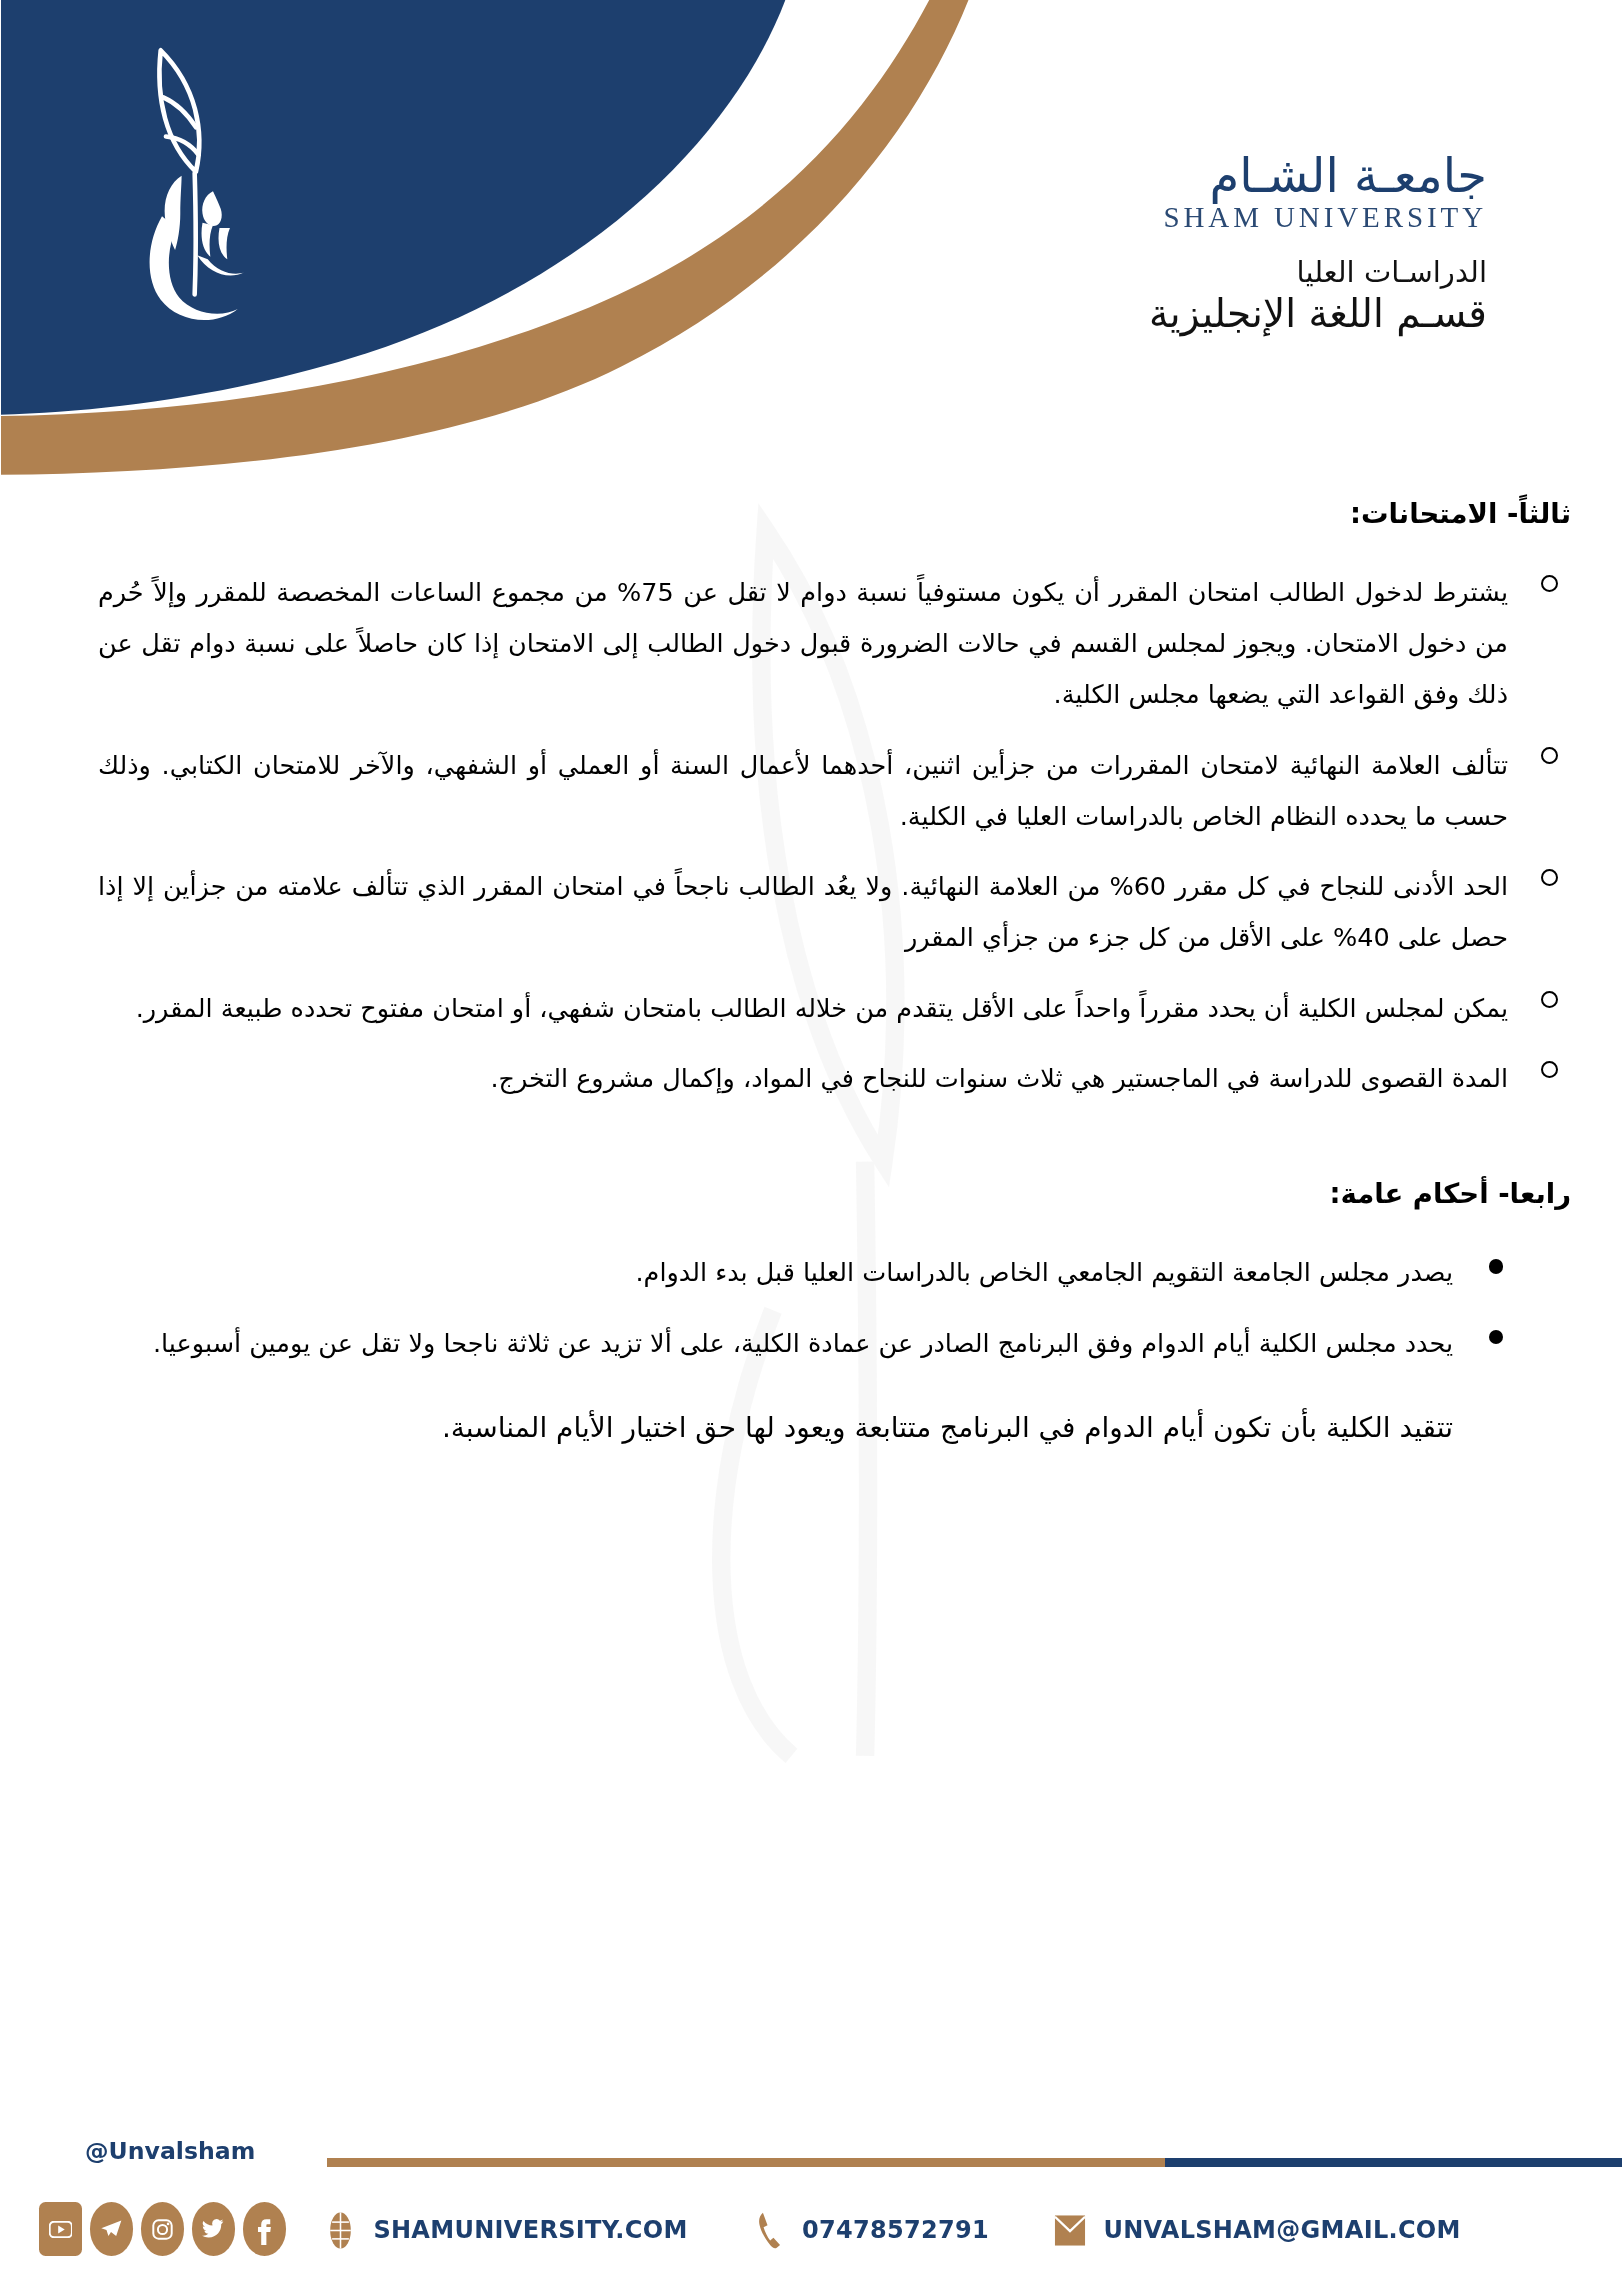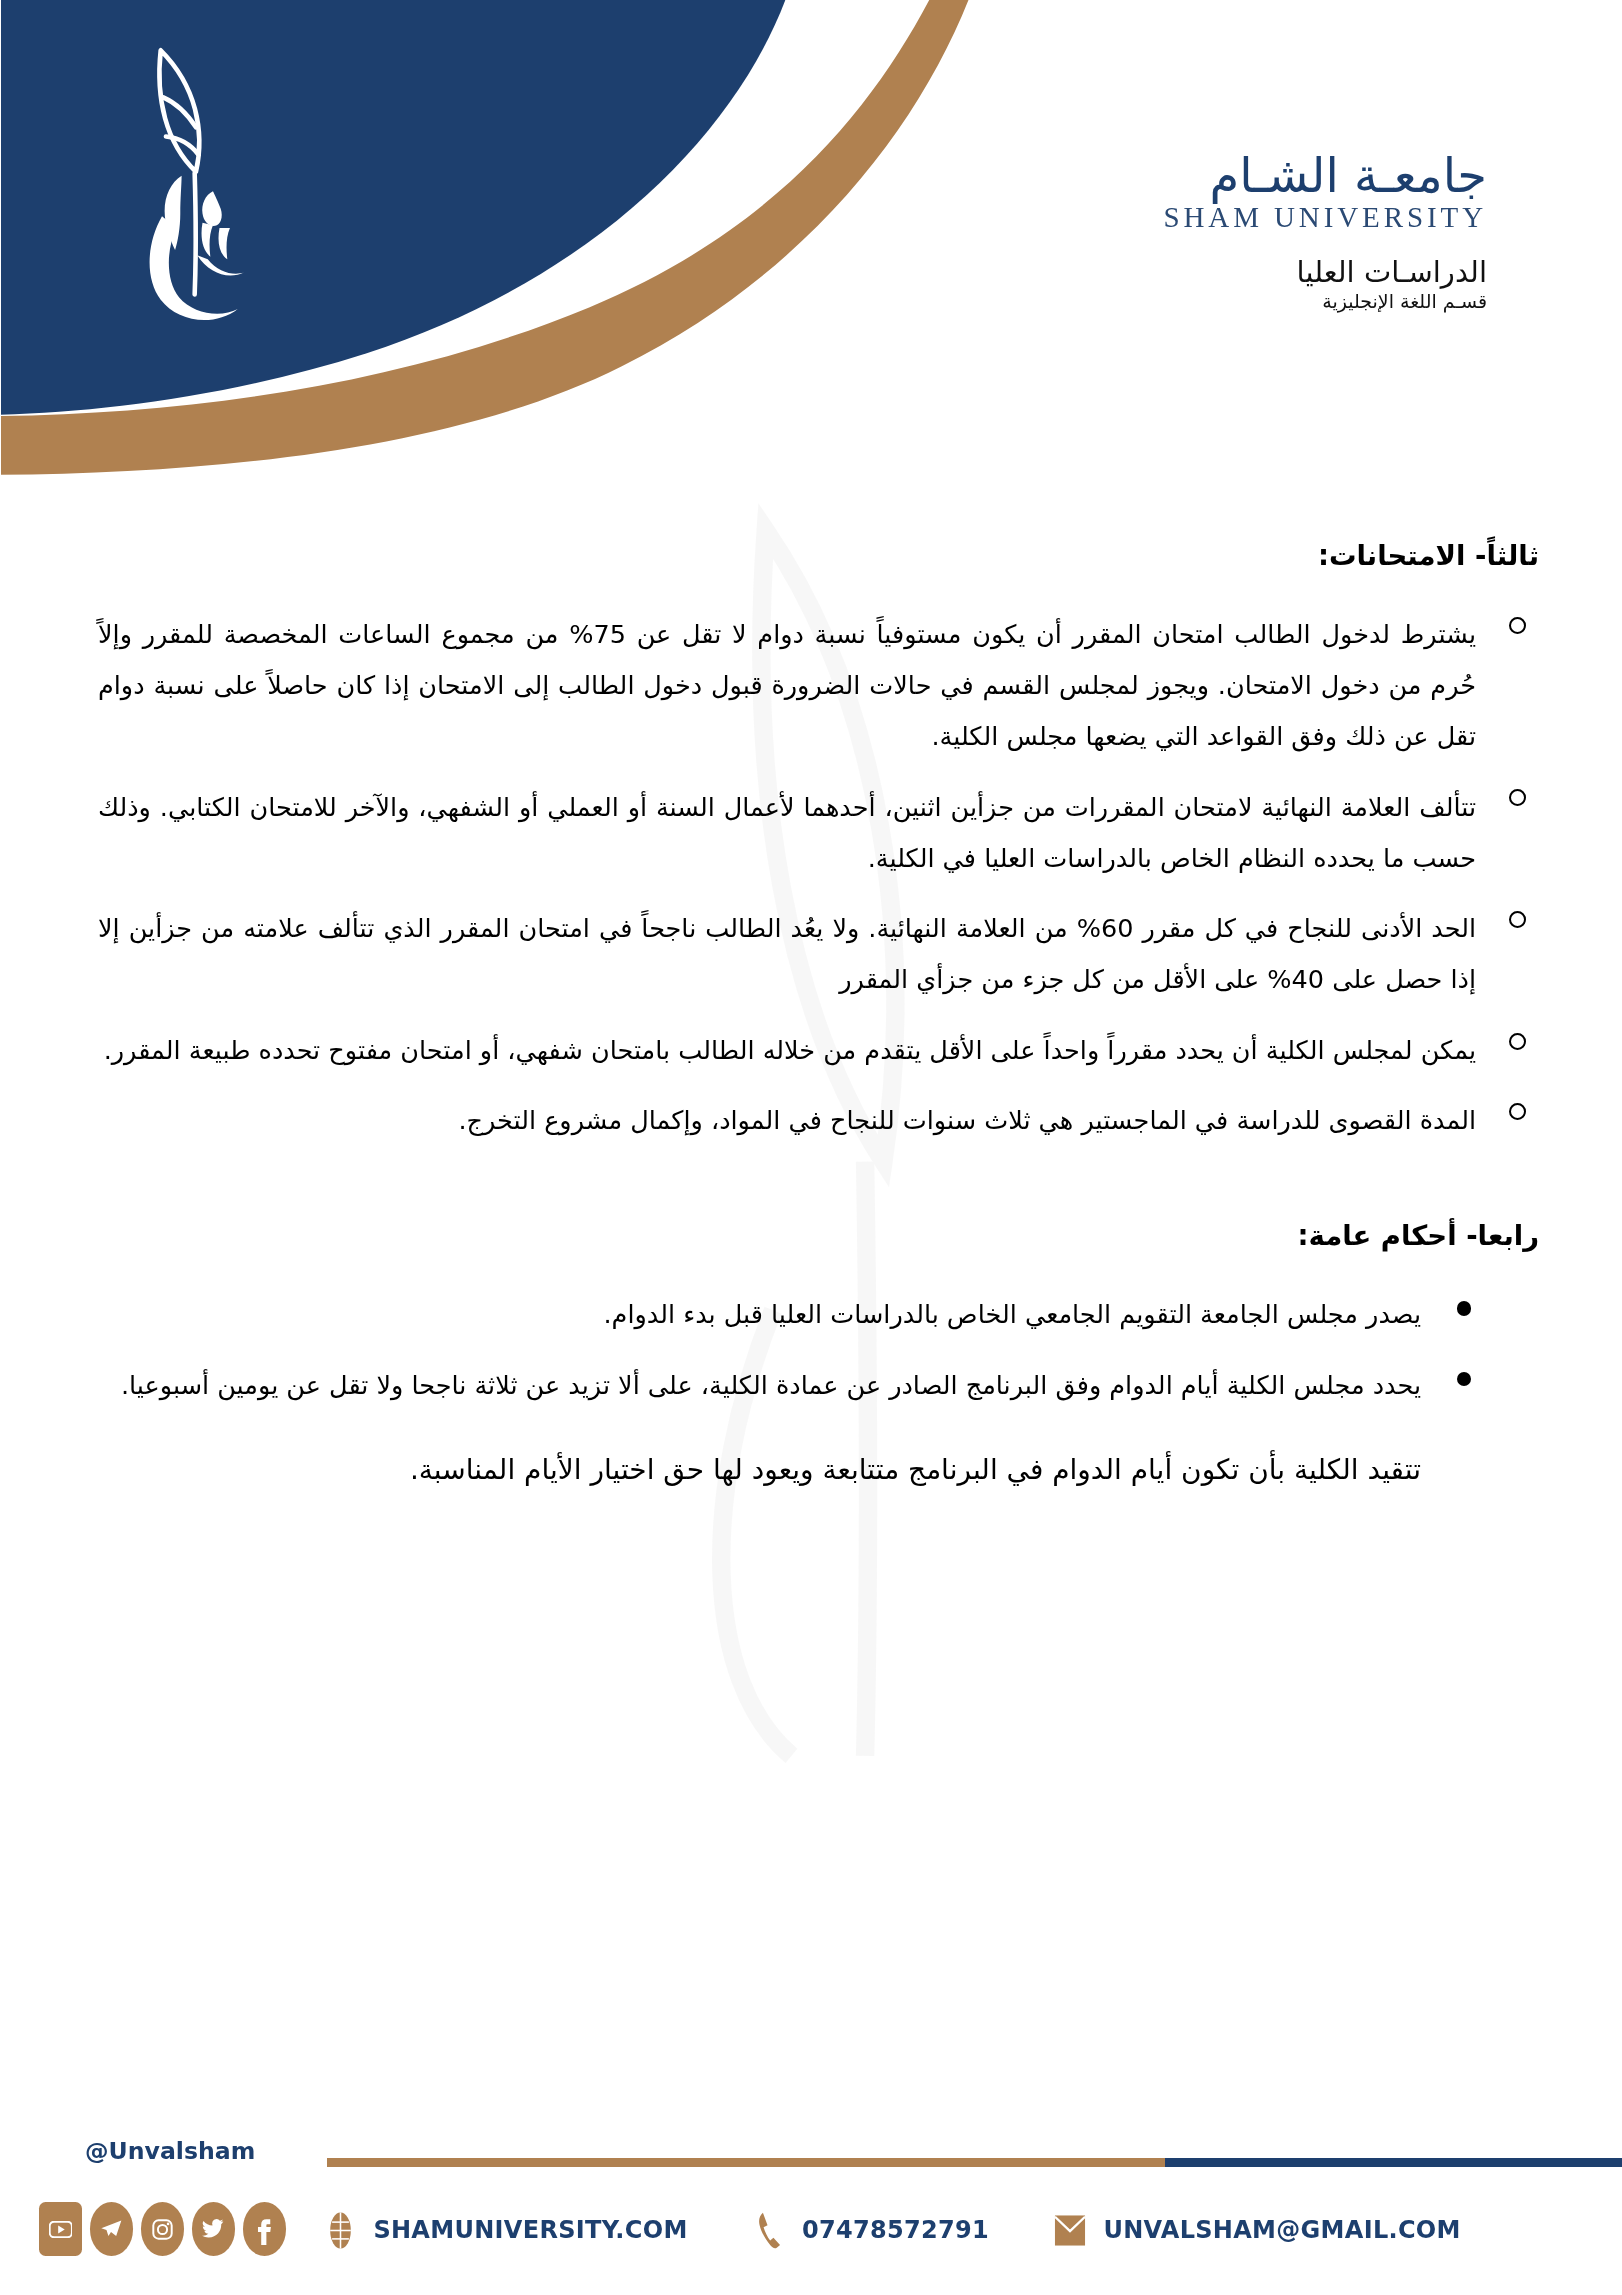--- a/index.html
+++ b/index.html
@@ -30,34 +30,34 @@
     font-family:"Liberation Serif","DejaVu Serif",serif;
     font-size:29px;color:#2b4a74;letter-spacing:3.9px;
     margin-top:3.9px;line-height:1.0;
   }
   .brand-sub1{
     font-family:"DejaVu Sans","Liberation Sans",sans-serif;
     font-size:29px;color:#111111;margin-top:22px;line-height:1.25;
   }
   .brand-sub2{
     font-family:"DejaVu Sans","Liberation Sans",sans-serif;
-    font-size:19px;color:#111111;line-height:1.25;
+    font-size:39px;color:#111111;line-height:1.25;
   }
 
   
   .watermark{
     position:absolute;left:589px;top:419px;width:589px;height:1374px;
     opacity:0.055;pointer-events:none;
   }
 
   
   .content{
     position:absolute;top:497px;right:0;left:0;
-    padding:0 84px 0 98px;
-    direction:rtl;text-align:right;margin-top:42px;
+    padding:0 52px 0 98px;
+    direction:rtl;text-align:right;
   }
   .section-title{
     font-family:"DejaVu Sans","Liberation Sans",sans-serif;
     font-weight:bold;font-size:27.5px;color:#000;
     margin:0 0 38px 0;
   }
   .section-title.second{margin-top:73px;}
 
   ul.bullets{list-style:none;margin:0;padding:0;}
   ul.bullets li{

